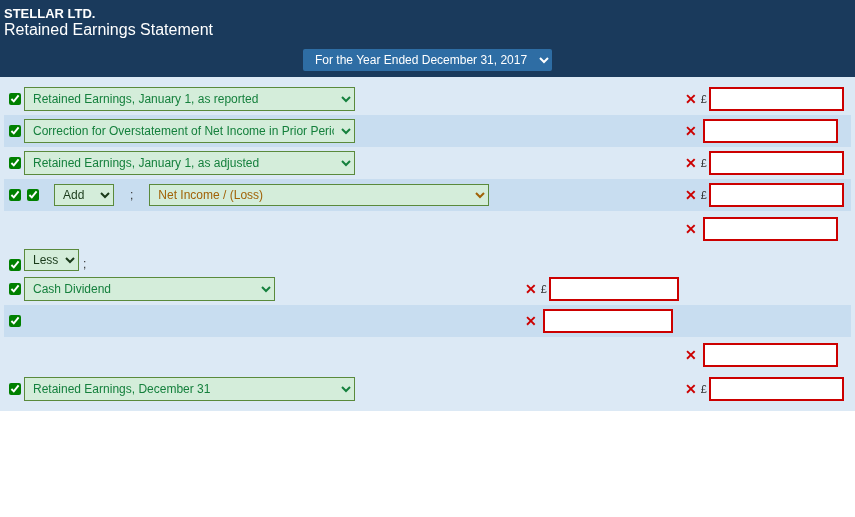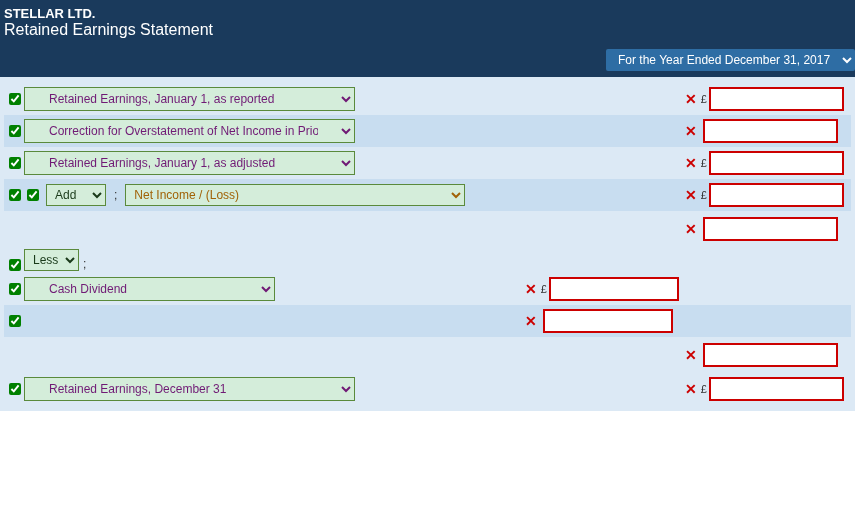--- a/index.html
+++ b/index.html
@@ -20,21 +20,21 @@
       font-weight: bold;
       font-size: 13px;
     }
     .header .statement-title {
       font-size: 16px;
     }
 
     .period-selector-row {
       background-color: #1a3a5c;
       display: flex;
-      justify-content: flex-end;
+      justify-content: center;
       padding: 4px 0 6px 0;
     }
     .period-selector-row select {
       background-color: #2e6da4;
       color: white;
       border: none;
       padding: 3px 8px;
       font-size: 12px;
       cursor: pointer;
       border-radius: 2px;
@@ -75,22 +75,22 @@
       flex: 1;
       display: flex;
       align-items: center;
     }
 
     .dropdown-cell select {
       width: 100%;
       max-width: 400px;
       background-color: #d4edda;
       border: 1px solid #5a8a3c;
-      color: #701a75;
-      padding: 2px 20px;
+      color: #15803d;
+      padding: 2px 4px;
       font-size: 12px;
       cursor: pointer;
       height: 24px;
     }
 
     .spacer {
       flex: 1;
     }
 
     .amount-cell {
@@ -254,21 +254,21 @@
       <span class="delete-icon">✕</span>
       <span class="currency-symbol">£</span>
       <input type="text" class="right-amount-input" value="" style="">
     </div>
   </div>
 
   <div class="form-row alt">
     <div class="checkbox-cell">
       <input type="checkbox" checked="" style="">
     </div>
-    <div style="display:flex;align-items:center;gap:4px;flex:1;">
+    <div style="display:flex;align-items:center;gap:12px;flex:1;">
       <div class="checkbox-cell">
         <input type="checkbox" checked="" style="">
       </div>
       <select class="add-less-select">
         <option>Add</option>
         <option>Less</option>
       </select>
       <span class="colon">;</span>
       <select class="inline-dropdown">
         <option>Net Income / (Loss)</option>

